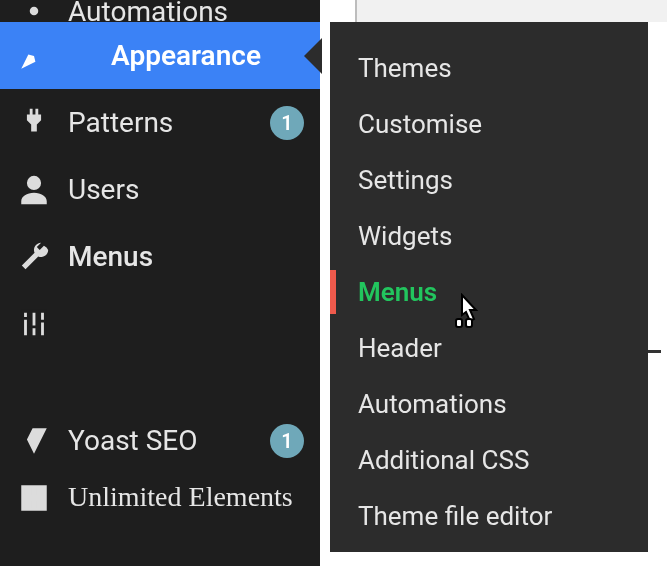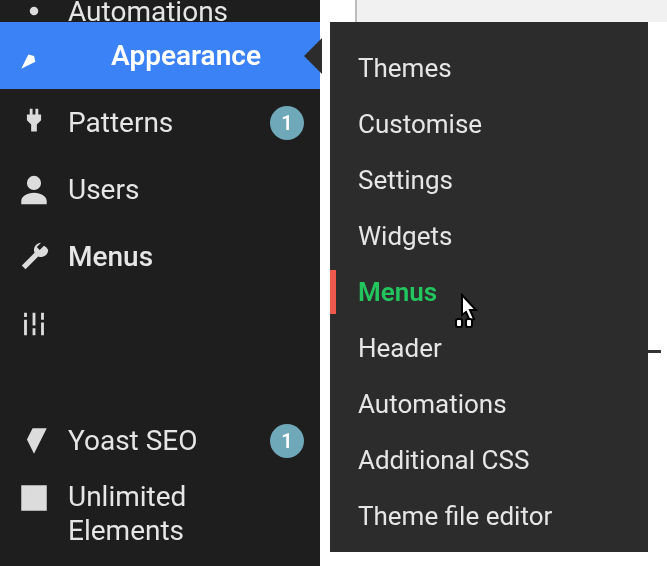--- a/index.html
+++ b/index.html
@@ -66,21 +66,21 @@
   .spacer {
     height: 50px;
   }
 
   .menu-item.multiline {
     height: auto;
     padding-top: 6px;
     padding-bottom: 12px;
     align-items: flex-start;
   }
-  .menu-item.multiline .label { line-height: 1.2; }
+  .menu-item.multiline .label { line-height: 1.2; font-family: Liberation Serif, serif; }
 
   .icon {
     width: 36px;
     height: 36px;
     flex: 0 0 36px;
     display: inline-flex;
     align-items: center;
     justify-content: center;
   }
   .icon svg { width: 34px; height: 34px; }

